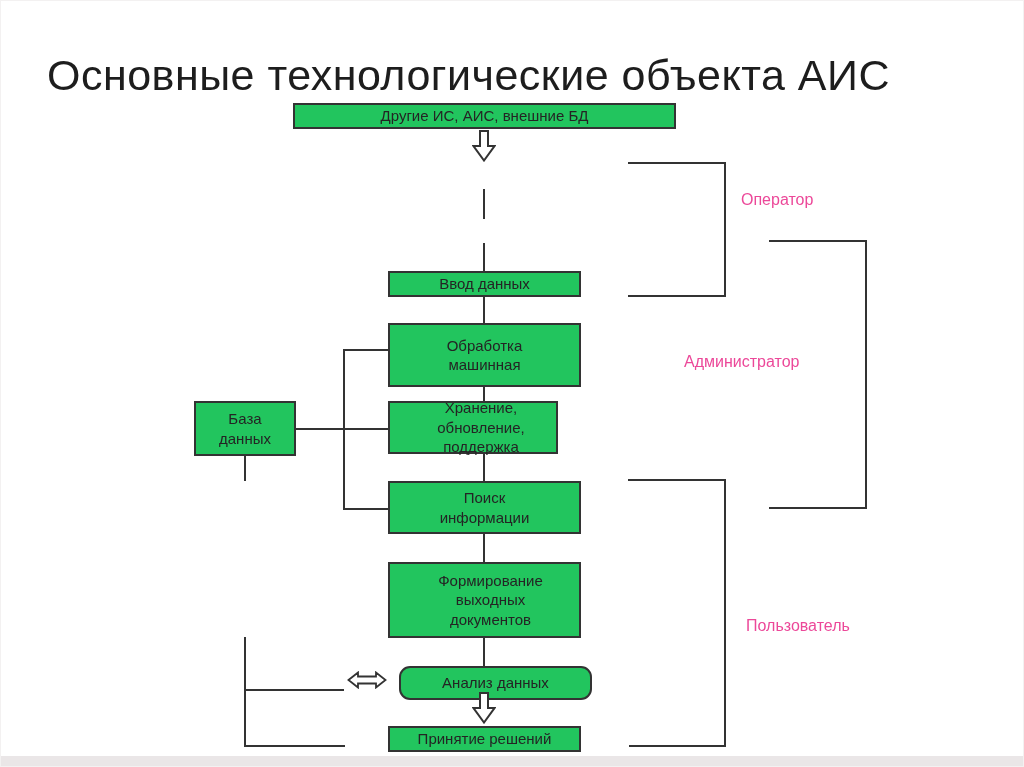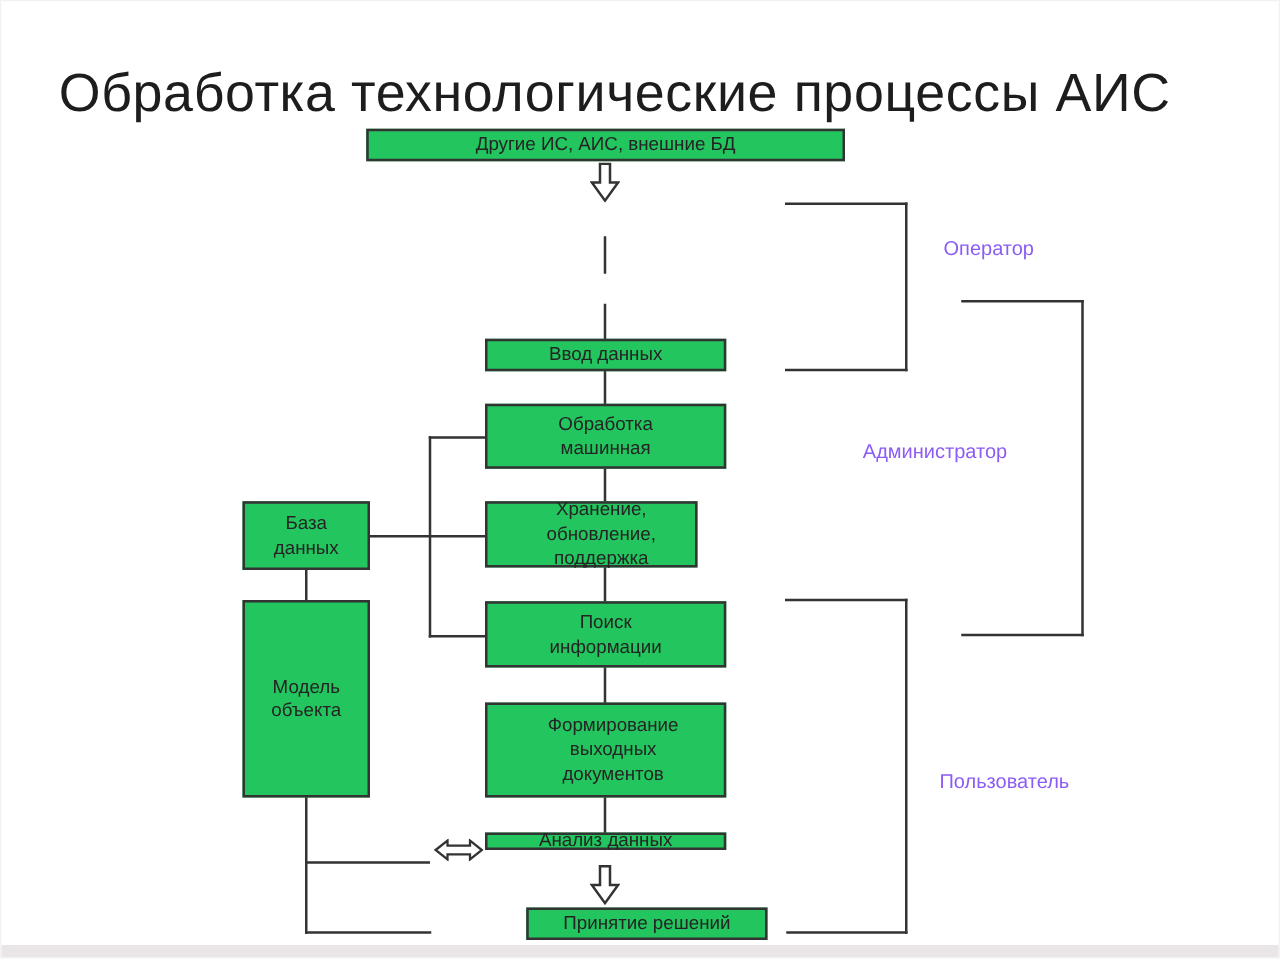--- a/index.html
+++ b/index.html
@@ -43,22 +43,22 @@
     z-index: 2;
   }
   .line {
     position: absolute;
     background: var(--ink);
     z-index: 1;
   }
   .role-label {
     position: absolute;
     font-size: 16px;
-    color: #8b5cf6;
-    text-align: center;
+    color: #ec4899;
+    text-align: left;
     z-index: 2;
     white-space: nowrap;
   }
   .arrow {
     position: absolute;
     z-index: 3;
   }
   .bottom-strip {
     position: absolute;
     left: 0;
@@ -67,50 +67,48 @@
     height: 10px;
     background: var(--edge);
     z-index: 4;
   }
 </style>
 </head>
 <body>
 
 <div class="slide">
 
-  <h1 class="slide-title">Обработка технологические процессы АИС</h1>
+  <h1 class="slide-title">Основные технологические объекта АИС</h1>
 
   <div class="box" style="left:292px; top:102px; width:383px; height:26px;">Другие ИС, АИС, внешние БД</div>
 
 
 
   <div class="box" style="left:387px; top:270px; width:193px; height:26px;">Ввод данных</div>
 
-  <div class="box" style="left:387px; top:322px; width:193px; height:52px;">Обработка
+  <div class="box" style="left:387px; top:322px; width:193px; height:64px;">Обработка
 машинная</div>
 
   <div class="box" style="left:387px; top:400px; width:170px; height:53px;padding-left:16px;">Хранение, обновление,
 поддержка</div>
 
   <div class="box" style="left:387px; top:480px; width:193px; height:53px;">Поиск
 информации</div>
 
   <div class="box" style="left:387px; top:561px; width:193px; height:76px;padding-left:12px;">Формирование
 выходных
 документов</div>
 
-  <div class="box" style="left:387px; top:665px; width:193px; height:14px;">Анализ данных</div>
+  <div class="box" style="left:398px; top:665px; width:193px; height:34px;border-radius:11px;">Анализ данных</div>
 
-  <div class="box" style="left:387px; top:725px; width:193px; height:26px;margin-left:33px;">Принятие решений</div>
+  <div class="box" style="left:387px; top:725px; width:193px; height:26px;">Принятие решений</div>
 
   <div class="box" style="left:193px; top:400px; width:102px; height:55px;">База
 данных</div>
 
-  <div class="box" style="left:193px; top:479px; width:102px; height:158px;">Модель
-объекта</div>
 
   <div class="line" style="left:482px; top:188px; width:2px; height:30px;"></div>
   <div class="line" style="left:482px; top:242px; width:2px; height:29px;"></div>
   <div class="line" style="left:482px; top:295px; width:2px; height:28px;"></div>
   <div class="line" style="left:482px; top:373px; width:2px; height:28px;"></div>
   <div class="line" style="left:482px; top:452px; width:2px; height:29px;"></div>
   <div class="line" style="left:482px; top:532px; width:2px; height:30px;"></div>
   <div class="line" style="left:482px; top:636px; width:2px; height:30px;"></div>
 
   <div class="line" style="left:342px; top:348px; width:45px; height:2px;"></div>

